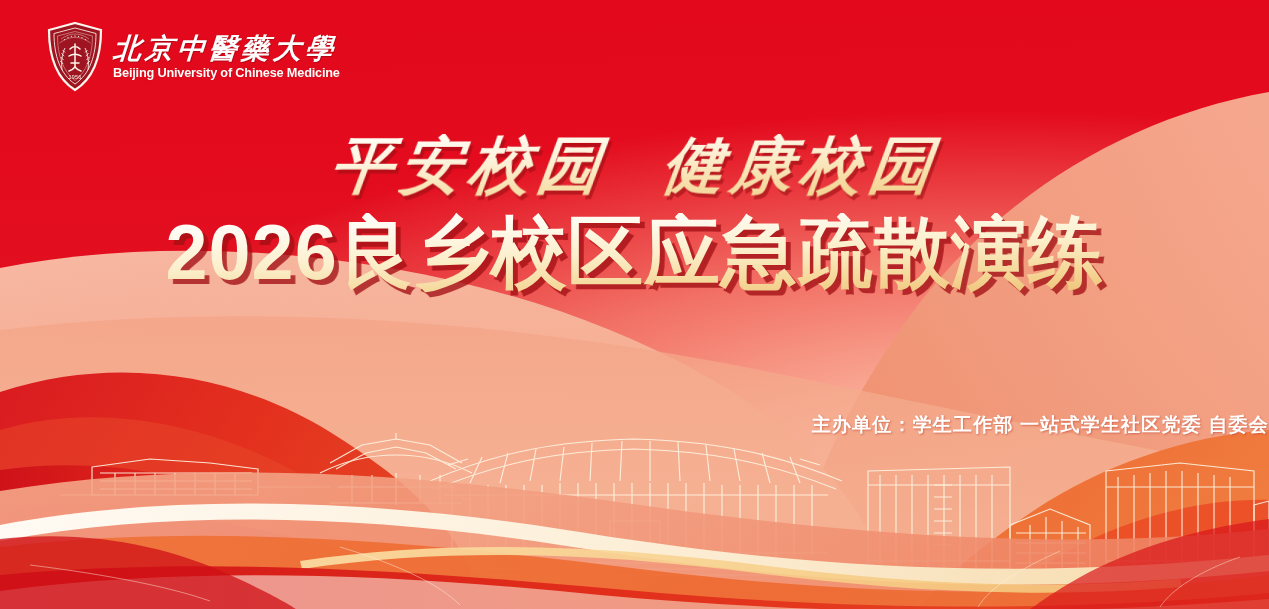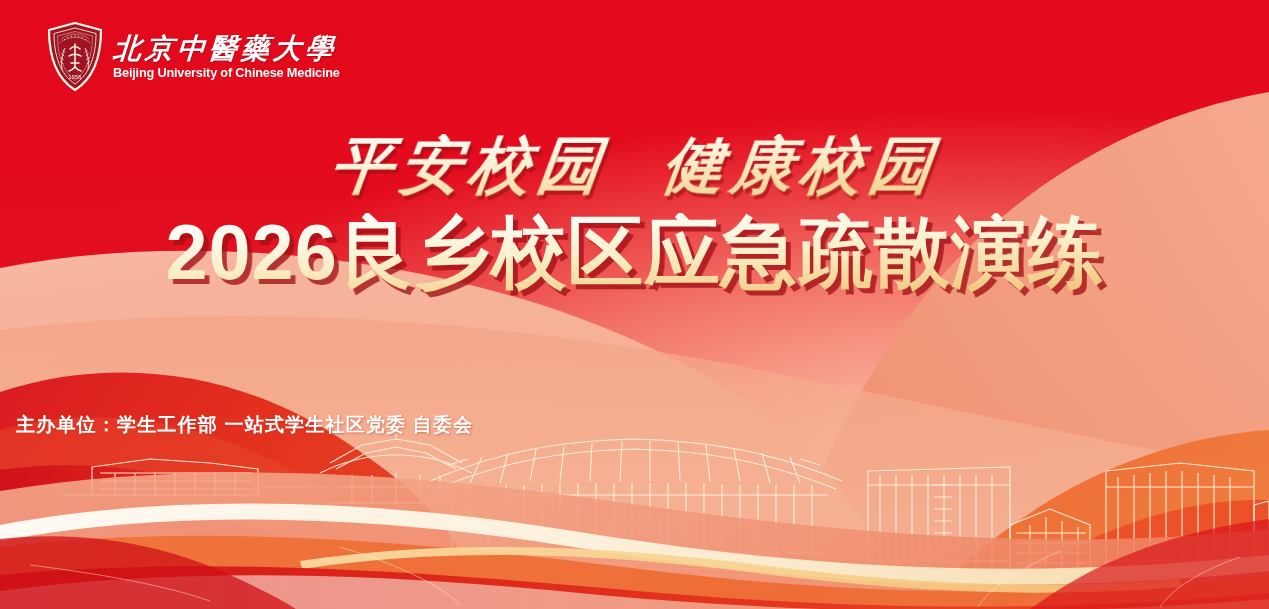--- a/index.html
+++ b/index.html
@@ -111,24 +111,24 @@
     filter: drop-shadow(5px 5px 0px rgba(163,16,20,0.78));
     white-space: nowrap;
     display: inline-block;
     transform: scaleX(0.97);
   }
 
   
   .organizer {
     position: absolute;
     left: 0;
-    right: 16px;
+    right: 0;
     top: 412px;
     z-index: 30;
-    text-align: left;
+    text-align: right;
     font-size: 19px;
     font-weight: 700;
     letter-spacing: 1.2px;
     color: #ffffff;
     text-shadow: 1px 1px 2px rgba(186,62,40,0.55);
     white-space: nowrap;
     margin-left: 16px;
   }
 
   

